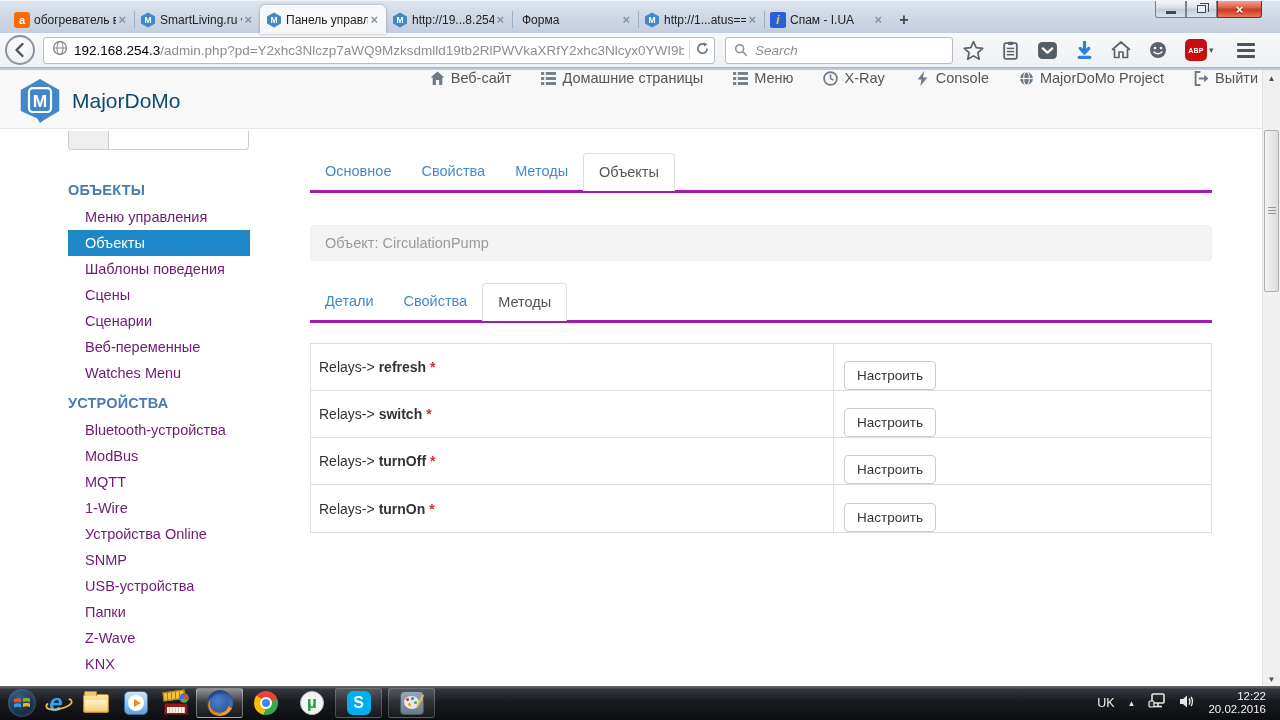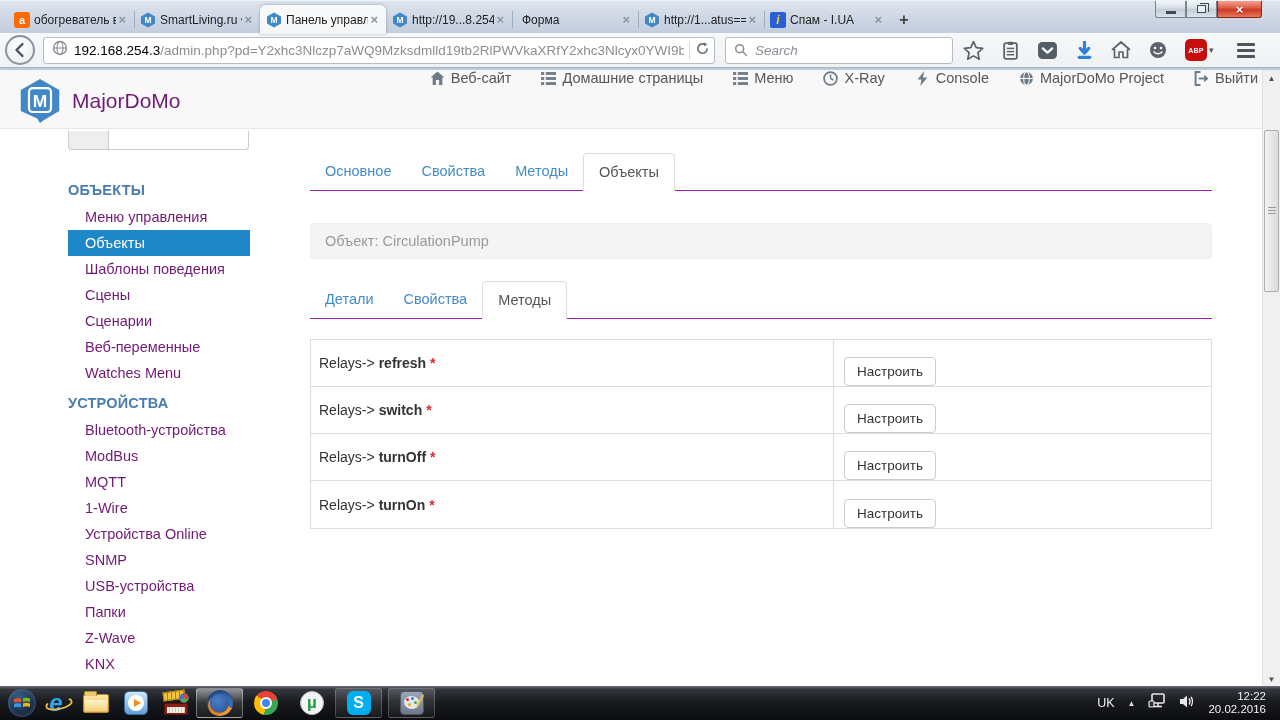--- a/index.html
+++ b/index.html
@@ -58,40 +58,40 @@
     display:flex; align-items:center; justify-content:center; letter-spacing:.2px; }
   .abp-caret { color:#555; font-size:9px; margin-left:2px; }
   .hamb { width:18px; display:flex; flex-direction:column; gap:3px; margin-left:6px; }
   .hamb i { height:3px; background:#4d545e; border-radius:1px; }
 
   
   .page { position:absolute; left:0; top:68px; width:1280px; height:618px; background:#fff; border-top:2px solid #bccadf; overflow:hidden; }
 
   .mdm-header { position:absolute; left:0; top:0; width:1262px; height:59px; background:#f8f8f8; border-bottom:1px solid #e7e7e7; }
   .brandbox { position:absolute; left:18px; top:8px; display:flex; align-items:center; gap:10px; }
-  .brandname { font-size:21px; color:#701a75; }
+  .brandname { font-size:21px; color:#0c4a6e; }
   .mdm-nav { position:absolute; right:4px; top:0; height:58px; display:flex; align-items:flex-start; gap:30px; }
   .mdm-nav .nitem { display:flex; align-items:center; gap:6px; color:#555; font-size:14.5px; cursor:pointer; }
   .mdm-nav .nitem svg { color:#6e7a87; }
 
   
   .sidebar { position:absolute; left:0; top:60px; width:268px; bottom:0; background:#fff; }
   .side-search { position:absolute; left:68px; top:1px; width:181px; height:19px; display:flex; }
   .side-search .seg1 { width:40px; background:#eee; border:1px solid #ccc; border-right:none; border-top:none; border-radius:0 0 0 4px; }
   .side-search .seg2 { flex:1; background:#fff; border:1px solid #ccc; border-top:none; border-radius:0 0 4px 0; }
   .side-section-title { margin:0 0 6px 68px; color:#4a7cad; font-weight:bold; font-size:14.5px; letter-spacing:.2px; }
   .side-list { list-style:none; }
   .side-list li a { display:block; padding:4px 10px 4px 17px; margin-left:68px; width:182px; color:#701a75;
     font-size:14.5px; text-decoration:none; line-height:18px; }
   .side-list li.active a { background:#1e87c8; color:#fff; }
   .sp1 { height:27px; } .sp2 { height:9px; }
 
   
   .content { position:absolute; left:310px; top:82px; width:902px; }
-  .tabs { display:flex; border-bottom:1px solid #a21caf; }
+  .tabs { display:flex; border-bottom:3px solid #a21caf; }
   .tabs .t { padding:10px 15px; font-size:14.5px; color:#428bca; cursor:pointer; position:relative; top:1px; }
   .tabs .t.on { color:#555; background:#fff; border:1px solid #ddd; border-bottom:1px solid #fff; border-radius:4px 4px 0 0; cursor:default; }
   .objpanel { margin-top:32px; background:#f4f4f4; border:1px solid #efefef; border-radius:4px; padding:9px 14px; color:#9a9a9a; font-size:14.5px; }
   .tabs2 { margin-top:21px; }
   .mtable { margin-top:20px; border:1px solid #ddd; }
   .mrow { display:flex; border-bottom:1px solid #ddd; height:47px; }
   .mrow:last-child { border-bottom:none; }
   .mcell-l { flex:1; border-right:1px solid #ddd; display:flex; align-items:center; padding:0 8px; font-size:14px; color:#333; }
   .mcell-l b { margin:0 4px; }
   .req { color:#e02a2a; font-weight:bold; }

